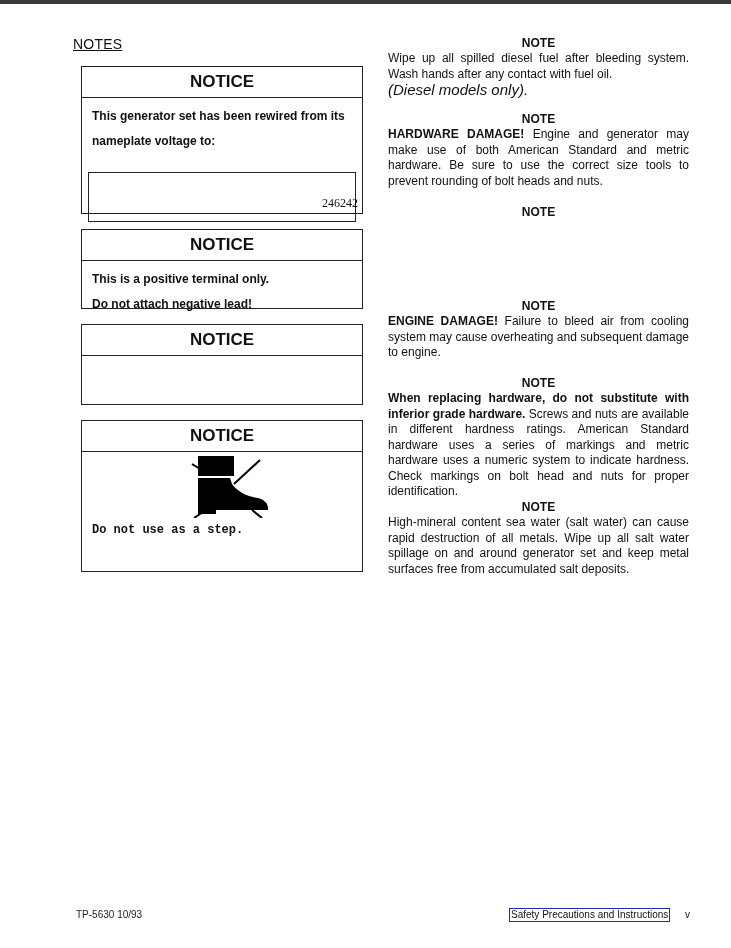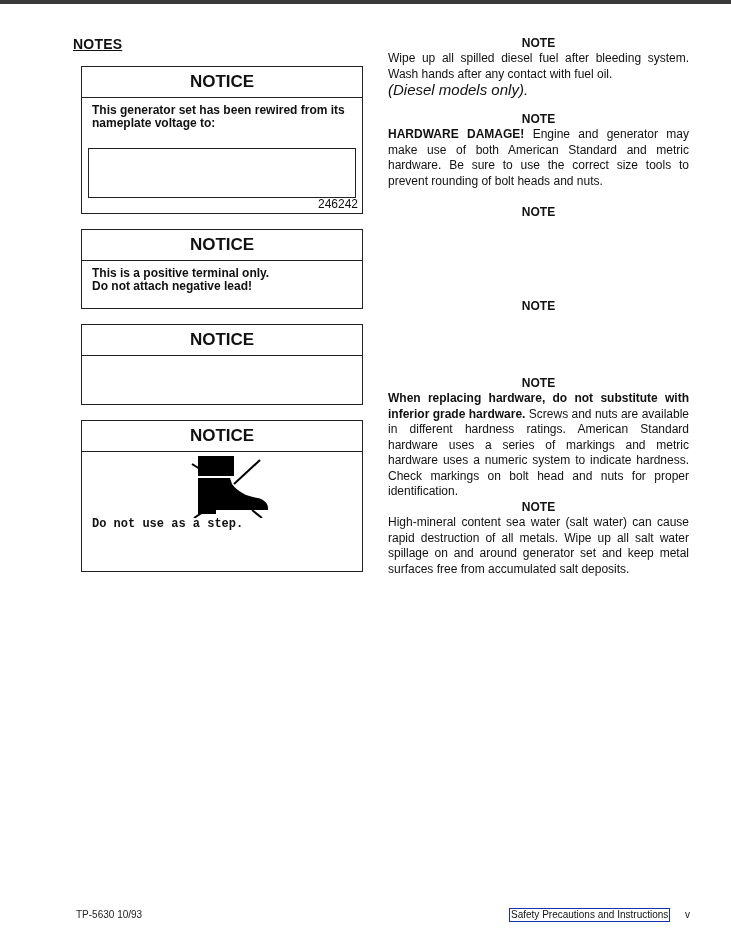--- a/index.html
+++ b/index.html
@@ -2,35 +2,35 @@
 <html><head>
   <meta charset="utf-8">
   <style>
     html, body { margin: 0; padding: 0; }
     body {
       width: 731px; height: 948px; background: #ffffff; position: relative; overflow: hidden;
       font-family: "Liberation Sans", sans-serif; color: #111;
     }
     .topbar { position: absolute; left: 0; top: 0; width: 731px; height: 4px; background: #3a3a3a; }
     .page-heading {
-      position: absolute; left: 73px; top: 36px; font-size: 14px; font-weight: bold;
+      position: absolute; left: 73px; top: 36px; font-size: 14px; font-weight: normal;
       text-decoration: underline; letter-spacing: 0.2px;
     }
     .notice {
       position: absolute; left: 81px; width: 282px; border: 1.5px solid #222; box-sizing: border-box;
     }
     .notice .title {
       text-align: center; font-weight: bold; font-size: 17px; line-height: 30px; height: 30px;
       border-bottom: 1.5px solid #222;
     }
-    .notice .body { padding: 6px 10px; font-size: 12px; line-height: 13px; }
+    .notice .body { padding: 6px 10px; font-size: 12px; line-height: 25px; }
     .bold { font-weight: bold; }
     .n1 { top: 66px; height: 148px; }
     .n1 .valuebox { margin: 12px 6px 0 6px; height: 48px; border: 1.5px solid #222; }
-    .n1 .partno { position: absolute; right: 4px; bottom: 2px; font-size: 12px; }
+    .n1 .partno { position: absolute; right: 4px; bottom: 2px; font-size: 12px; font-family: Liberation Serif, serif; }
     .n2 { top: 229px; height: 80px; }
     .n3 { top: 324px; height: 81px; }
     .n3 .body { padding-top: 10px; letter-spacing: -0.3px; }
     .n4 { top: 420px; height: 152px; }
     .n4 .boot { display: block; margin: 4px auto 0 auto; width: 100px; height: 62px; }
     .n4 .body { padding-top: 0; font-family: Liberation Mono, monospace; }
     .n4 .line2 { margin-top: 6px; }
     .notes { position: absolute; left: 388px; width: 301px; font-size: 12px; line-height: 15.5px; }
     .note-title { text-align: center; font-weight: bold; font-size: 12px; line-height: 16px; }
     .note-text { text-align: justify; }
@@ -93,20 +93,21 @@
   <div class="note-title">NOTE</div>
   <div class="note-text"><span class="bold">HARDWARE DAMAGE!</span><span> Engine and generator may make use of both American Standard and metric hardware.  Be sure to use the correct size tools to prevent rounding of bolt heads and nuts.</span></div>
 </div>
 
 <div class="notes" style="top:204px;">
   <div class="note-title">NOTE</div>
 </div>
 
 <div class="notes" style="top:298px;">
   <div class="note-title">NOTE</div>
+  <div class="note-text"><span class="bold">ENGINE DAMAGE!</span><span> Failure to bleed air from cooling system may cause overheating and subsequent damage to engine.</span></div>
 </div>
 
 <div class="notes" style="top:375px;">
   <div class="note-title">NOTE</div>
   <div class="note-text"><span class="bold">When replacing hardware, do not substitute with inferior grade hardware.</span><span> Screws and nuts are available in different hardness ratings.   American Standard hardware uses a series of markings and metric hardware uses a numeric system to indicate hardness.  Check markings on bolt head and nuts for proper identification.</span></div>
 </div>
 
 <div class="notes" style="top:499px;">
   <div class="note-title">NOTE</div>
   <div class="note-text">High-mineral content sea water (salt water) can cause rapid destruction of all metals.  Wipe up all salt water spillage on and around generator set and keep metal surfaces free from accumulated salt deposits.</div>

